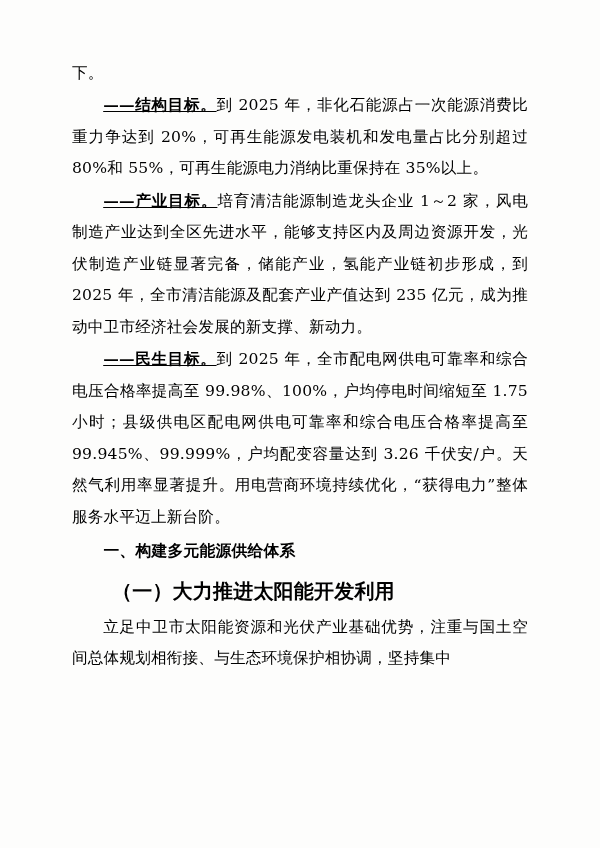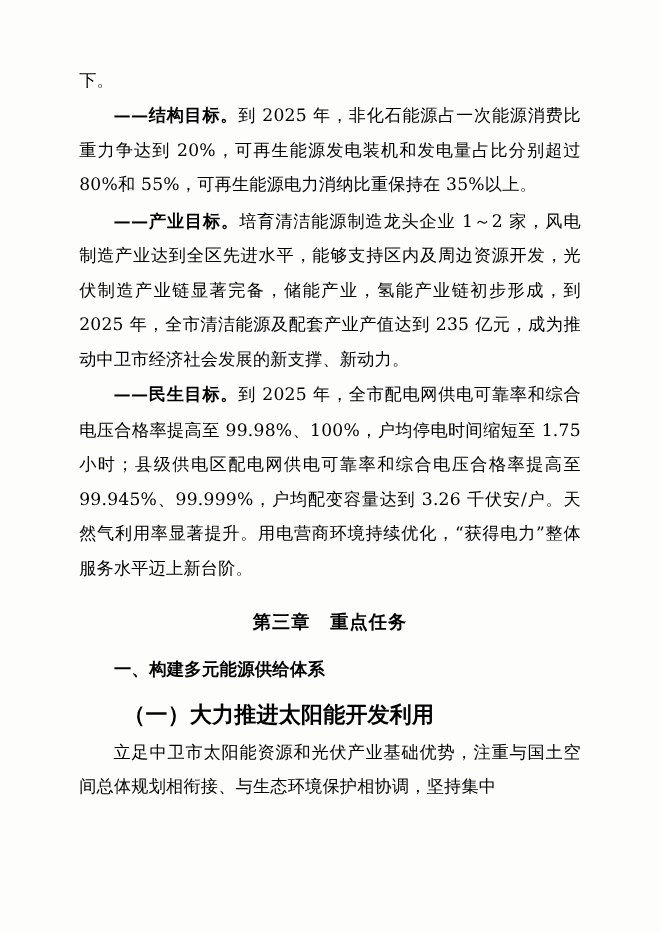--- a/index.html
+++ b/index.html
@@ -33,20 +33,21 @@
     margin: 0;
   }
   .para {
     text-indent: 2em;
   }
   .noindent {
     text-indent: 0;
   }
   .bold {
     font-weight: bold;
+    text-decoration: underline;
   }
   .chapter-title {
     text-align: center;
     font-weight: bold;
     font-size: 16.5px;
     margin-top: 16px;
     margin-bottom: 10px;
     letter-spacing: 1px;
   }
   .chapter-title .gap {
@@ -83,21 +84,20 @@
   <div class="doc-body">
 
     <p class="noindent">下。</p>
 
     <p class="para"><span class="bold">——结构目标。</span><span>到 2025 年，非化石能源占一次能源消费比重力争达到 20%，可再生能源发电装机和发电量占比分别超过 80%和 55%，可再生能源电力消纳比重保持在 35%以上。</span></p>
 
     <p class="para"><span class="bold">——产业目标。</span><span>培育清洁能源制造龙头企业 1～2 家，风电制造产业达到全区先进水平，能够支持区内及周边资源开发，光伏制造产业链显著完备，储能产业，氢能产业链初步形成，到 2025 年，全市清洁能源及配套产业产值达到 235 亿元，成为推动中卫市经济社会发展的新支撑、新动力。</span></p>
 
     <p class="para"><span class="bold">——民生目标。</span><span>到 2025 年，全市配电网供电可靠率和综合电压合格率提高至 99.98%、100%，户均停电时间缩短至 1.75 小时；县级供电区配电网供电可靠率和综合电压合格率提高至 99.945%、99.999%，户均配变容量达到 3.26 千伏安/户。天然气利用率显著提升。用电营商环境持续优化，“获得电力”整体服务水平迈上新台阶。</span></p>
 
-    <p class="chapter-title"><span>第三章</span><span class="gap"></span><span>重点任务</span></p>
 
     <p class="heading-1">一、构建多元能源供给体系</p>
 
     <p class="heading-2">（一）大力推进太阳能开发利用</p>
 
     <p class="para">立足中卫市太阳能资源和光伏产业基础优势，注重与国土空间总体规划相衔接、与生态环境保护相协调，坚持集中</p>
 
   </div>
 
 </div>

